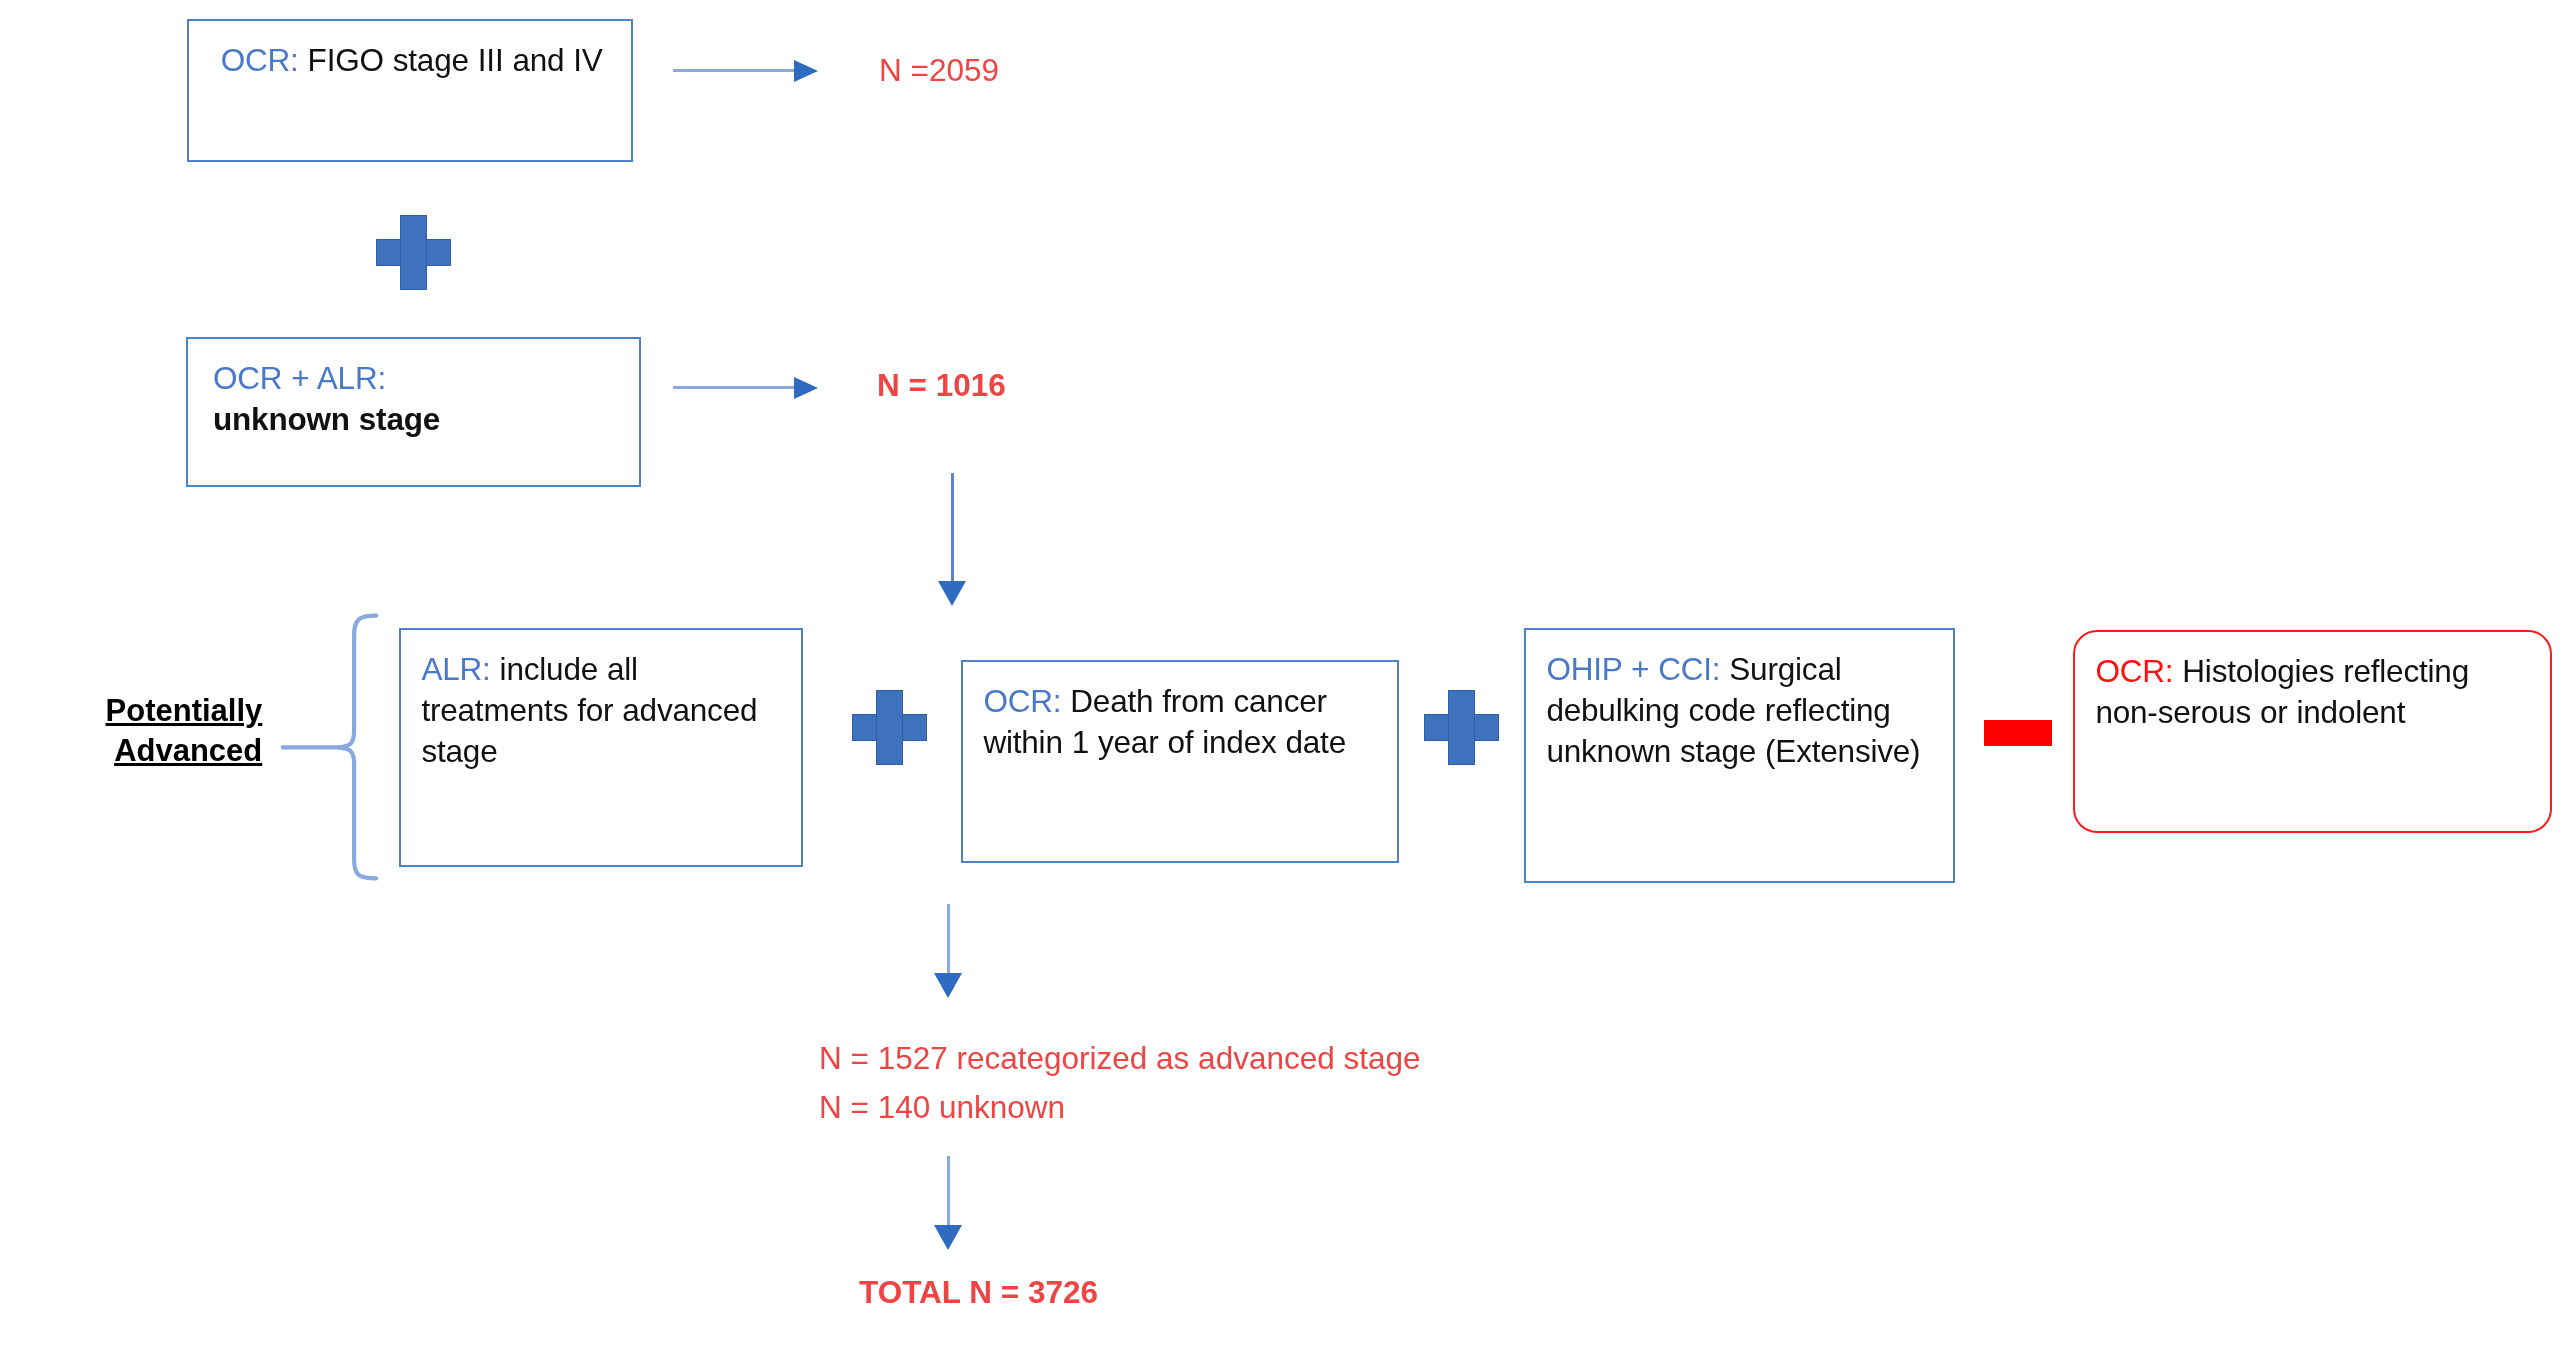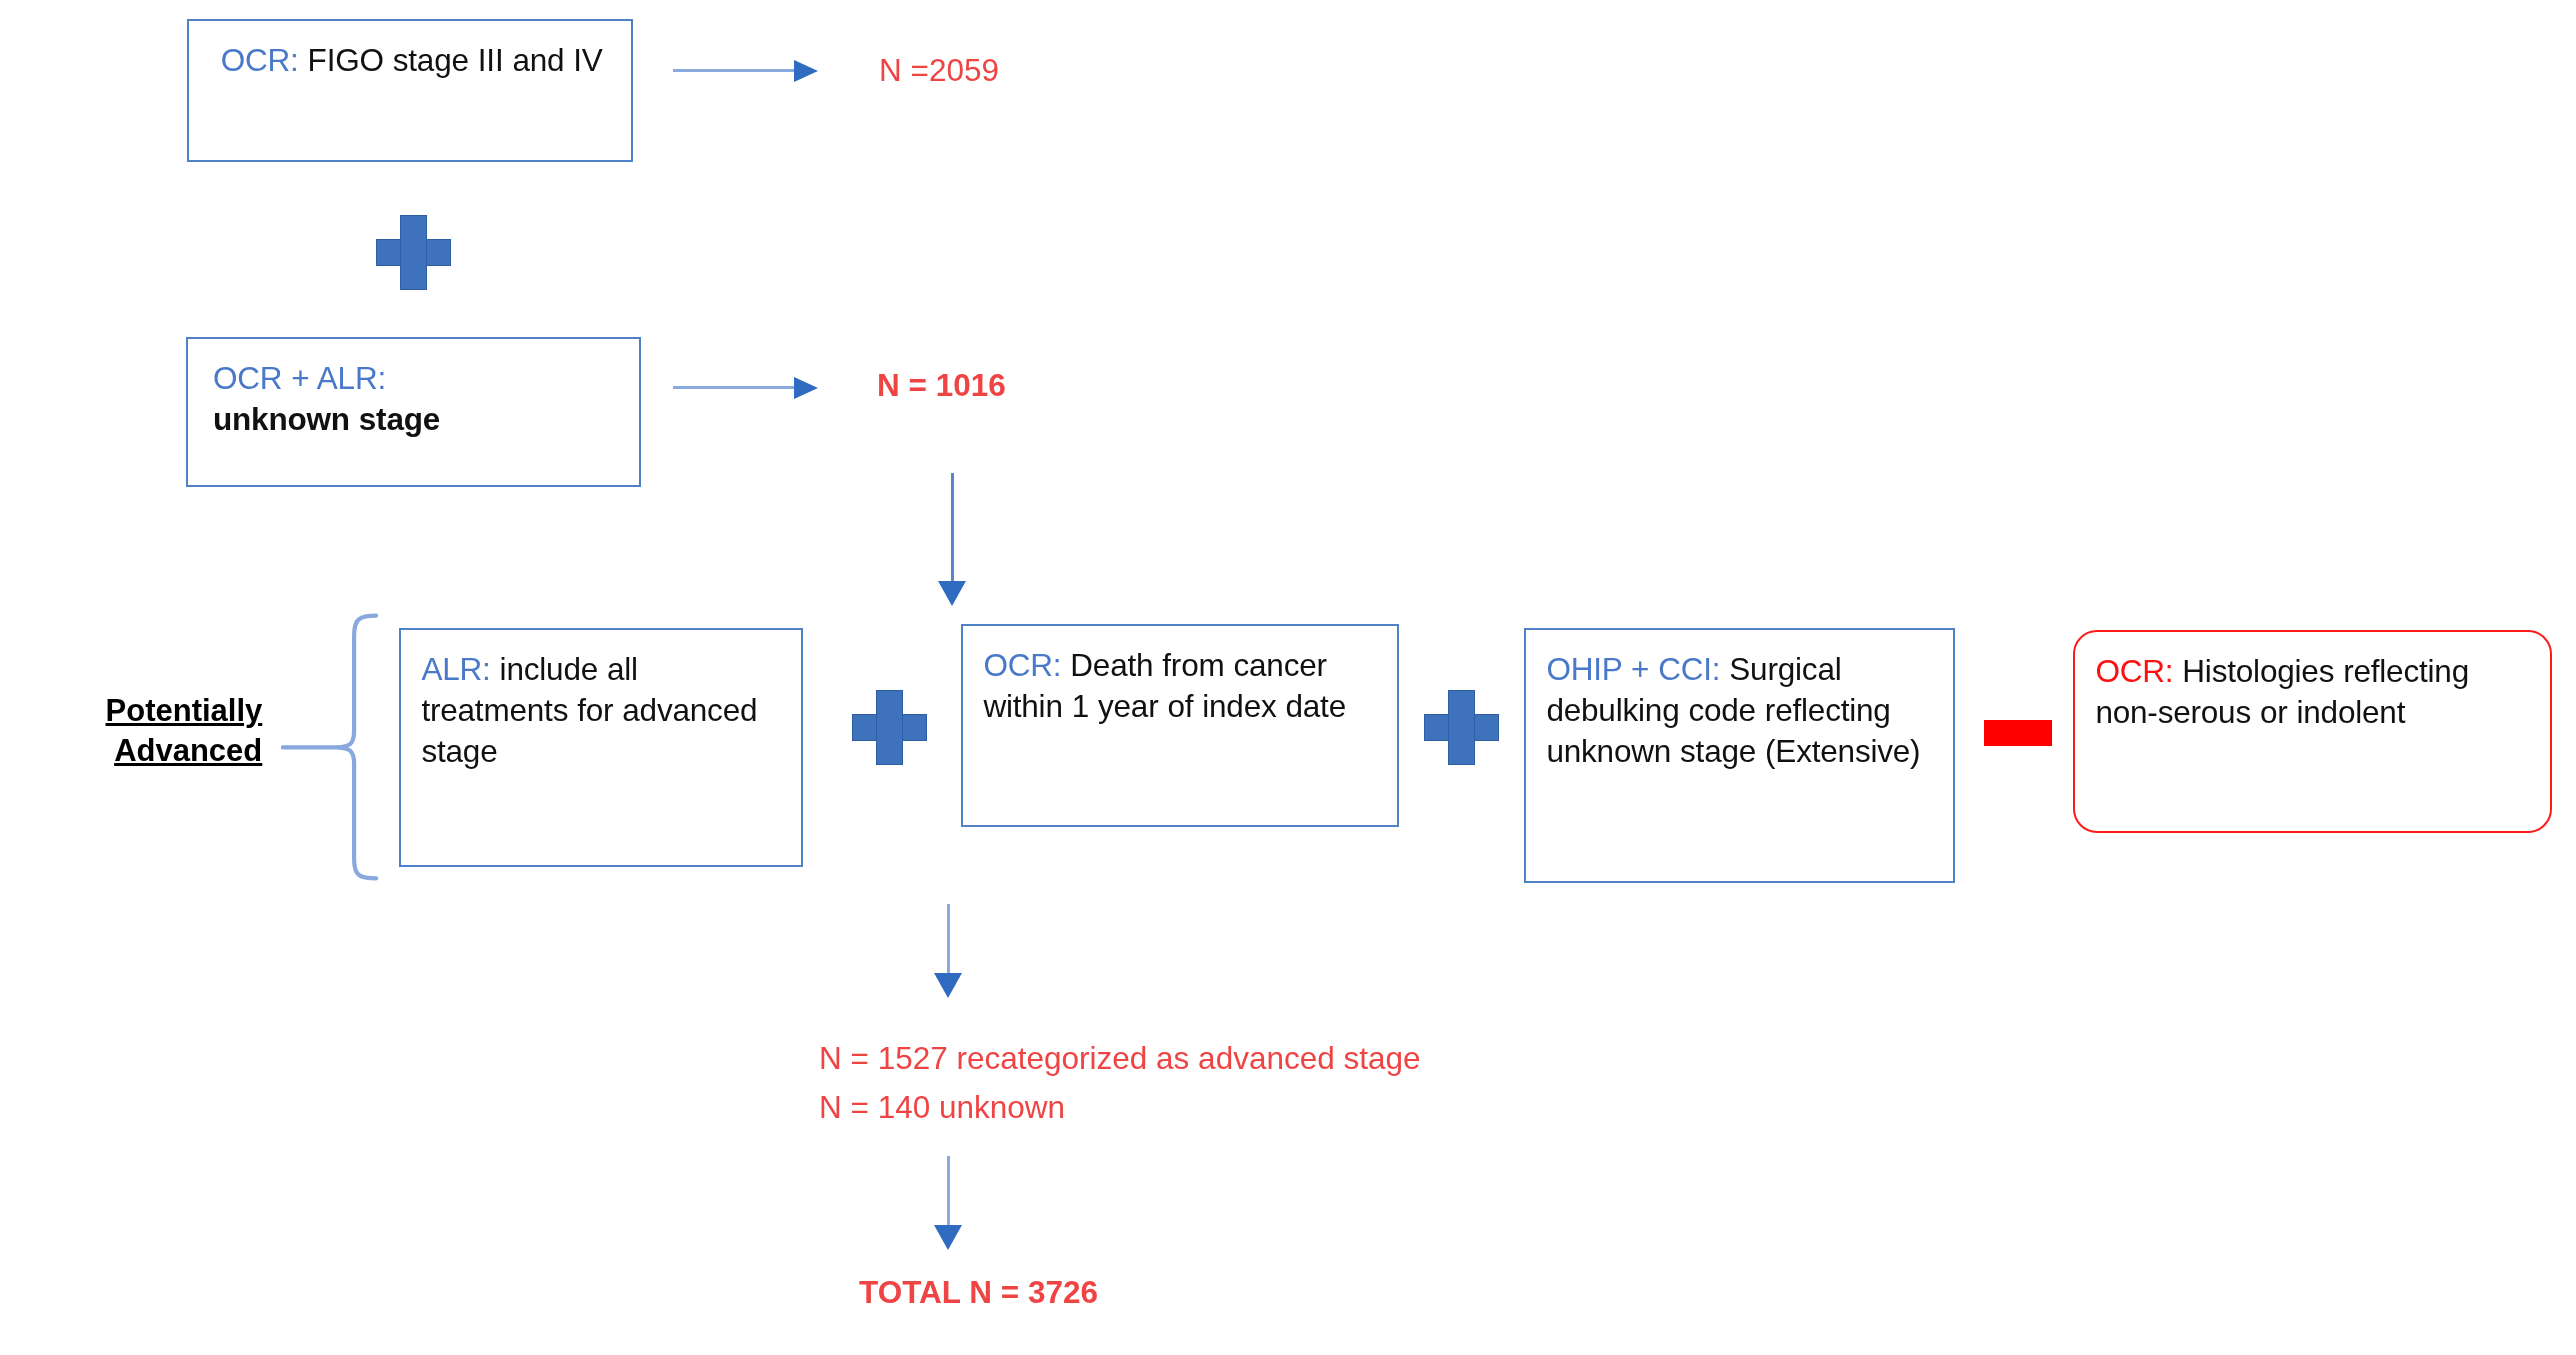--- a/index.html
+++ b/index.html
@@ -185,21 +185,21 @@
     <div class="node-text">
       <span class="src">ALR</span><span class="src">:</span><span> include all treatments for advanced stage</span>
     </div>
   </div>
 
   <div class="plus-sym" style="left:852px; top:690px;">
     <div class="barh"></div>
     <div class="barv"></div>
   </div>
 
-  <div class="node-box" style="left:961px; top:624px; width:438px; height:203px;">
+  <div class="node-box" style="left:961px; top:660px; width:438px; height:203px;">
     <div class="node-text">
       <span class="src">OCR</span><span class="src">:</span><span> Death from cancer within 1 year of index date</span>
     </div>
   </div>
 
   <div class="plus-sym" style="left:1424px; top:690px;">
     <div class="barh"></div>
     <div class="barv"></div>
   </div>
 

